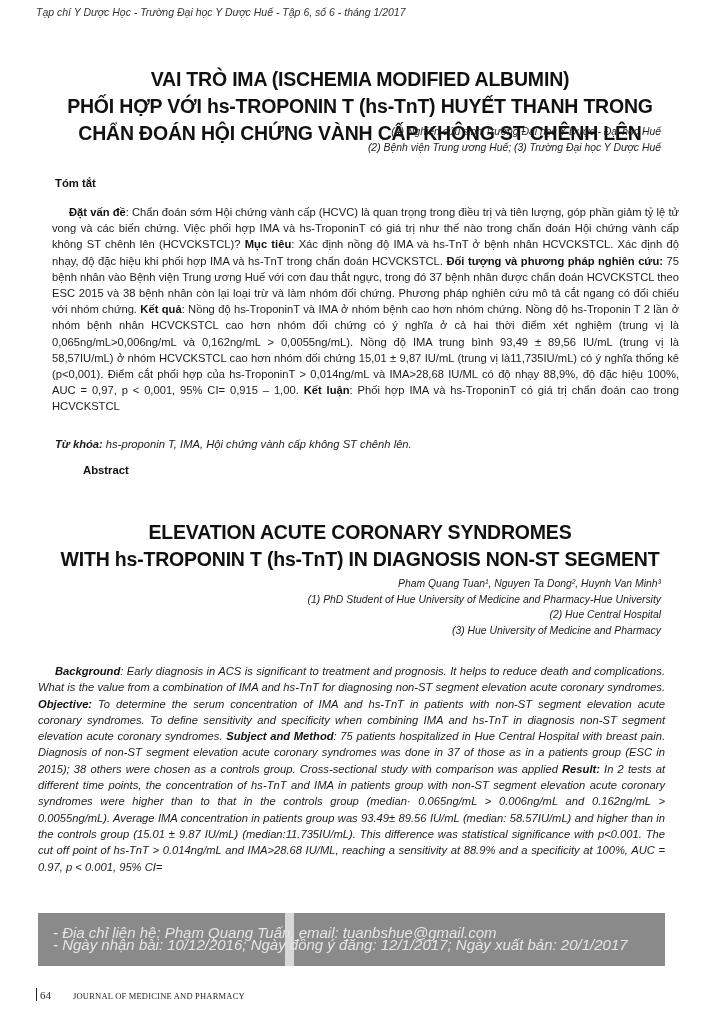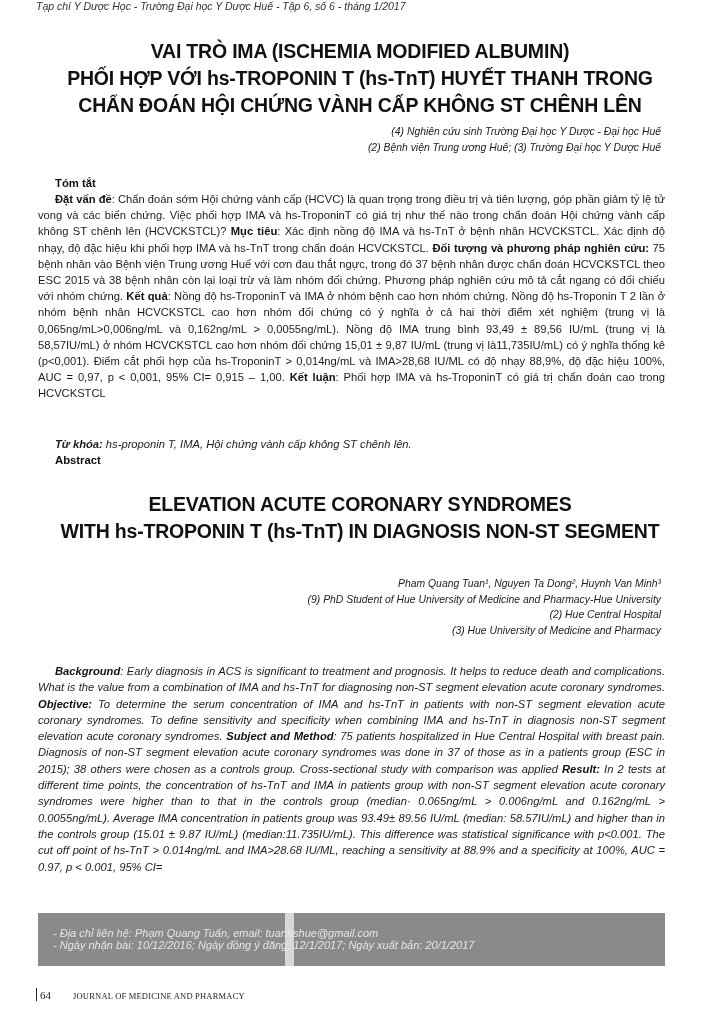--- a/index.html
+++ b/index.html
@@ -1,56 +1,57 @@
 <!DOCTYPE html>
 <html><head>
   <meta charset="utf-8">
   <style>
     html, body { margin: 0; padding: 0; background: #ffffff; }
     body {
       width: 703px; height: 1013px; position: relative; overflow: hidden;
       font-family: "Liberation Sans", "DejaVu Sans", sans-serif; color: #1a1a1a;
     }
     .running-head {
-      position: absolute; left: 36px; top: 0;
+      position: absolute; left: 36px; top: 6px;
       font-style: italic; font-size: 10.5px; color: #333; text-align: center;
     }
     .title-vi, .title-en {
       position: absolute; left: 40px; width: 640px; text-align: center;
       font-weight: bold; font-size: 19.5px; line-height: 27px; color: #111;
       letter-spacing: -0.2px;
+      margin-top: 28px;
     }
     .title-vi { top: 38px; }
     .title-en { top: 491px; }
     .authors-block {
       position: absolute; right: 42px; text-align: right;
       font-style: italic; font-size: 10.4px; line-height: 15.5px; color: #222;
     }
     .authors-vi { top: 124px; }
     .authors-en { top: 576px; }
     .authors-name { font-weight: bold; }
     .section-label {
       position: absolute; left: 55px; font-weight: bold; font-size: 11.3px; color: #111;
     }
     .para {
       position: absolute; left: 38px; width: 627px;
       font-size: 11.2px; line-height: 16.2px; text-align: justify; color: #1c1c1c;
       text-indent: 17px;
     }
     .para b { color: #111; }
-    .para-vi { top: 191px; }
+    .para-vi { top: 204px; margin-left: 14px; }
     .keywords {
       position: absolute; left: 55px; top: 438px;
       font-size: 11.2px; font-style: italic; color: #1c1c1c;
     }
     .para-en { top: 663px; line-height: 16.3px; font-style: italic; }
     .contact-box {
       position: absolute; left: 38px; top: 913px; width: 627px; height: 53px;
       background: #8a8a8a; color: #e6e6e6;
-      font-style: italic; font-size: 11px; line-height: 12px;
+      font-style: italic; font-size: 15px; line-height: 12px;
       box-sizing: border-box; padding: 14px 0 0 15px;
     }
     .contact-box .scan-streak {
       position: absolute; left: 247px; top: 0; width: 9px; height: 53px; background: #d8d8d8;
     }
     .contact-line { position: relative; }
     .footer {
       position: absolute; left: 36px; top: 988px; font-size: 10px; color: #222;
       font-family: "Liberation Serif", "DejaVu Serif", serif;
     }
@@ -73,30 +74,30 @@
   <div>(4) Nghiên cứu sinh Trường Đại học Y Dược - Đại học Huế</div>
   <div>(2) Bệnh viện Trung ương Huế; (3) Trường Đại học Y Dược Huế</div>
 </div>
 
 <div class="section-label" style="top:177px;">Tóm tắt</div>
 
 <div class="para para-vi"><b>Đặt vấn đề</b><span>: Chẩn đoán sớm Hội chứng vành cấp (HCVC) là quan trọng trong điều trị và tiên lượng, góp phần giảm tỷ lệ tử vong và các biến chứng. Việc phối hợp IMA và hs-TroponinT có giá trị như thế nào trong chẩn đoán Hội chứng vành cấp không ST chênh lên (HCVCKSTCL)? </span><b>Mục tiêu</b><span>: Xác định nồng độ IMA và hs-TnT ở bệnh nhân HCVCKSTCL. Xác định độ nhạy, độ đặc hiệu khi phối hợp IMA và hs-TnT trong chẩn đoán HCVCKSTCL. </span><b>Đối tượng và phương pháp nghiên cứu:</b><span> 75 bệnh nhân vào Bệnh viện Trung ương Huế với cơn đau thắt ngực, trong đó 37 bệnh nhân được chẩn đoán HCVCKSTCL theo ESC 2015 và 38 bệnh nhân còn lại loại trừ và làm nhóm đối chứng. Phương pháp nghiên cứu mô tả cắt ngang có đối chiếu với nhóm chứng. </span><b>Kết quả</b><span>: Nồng độ hs-TroponinT và IMA ở nhóm bệnh cao hơn nhóm chứng. Nồng độ hs-Troponin T  2 lần ở nhóm bệnh nhân HCVCKSTCL cao hơn nhóm đối chứng có ý nghĩa ở cả hai thời điểm xét nghiệm (trung vị là 0,065ng/mL&gt;0,006ng/mL và 0,162ng/mL &gt; 0,0055ng/mL). Nồng độ IMA trung bình 93,49 ± 89,56 IU/mL (trung vị là 58,57IU/mL) ở nhóm HCVCKSTCL cao hơn nhóm đối chứng 15,01 ± 9,87 IU/mL (trung vị là11,735IU/mL) có ý nghĩa thống kê (p&lt;0,001). Điểm cắt phối hợp của hs-TroponinT &gt; 0,014ng/mL và IMA&gt;28,68 IU/ML có độ nhạy 88,9%, độ đặc hiệu 100%, AUC = 0,97, p &lt; 0,001, 95% CI= 0,915 – 1,00. </span><b>Kết luận</b><span>: Phối hợp IMA và hs-TroponinT có giá trị chẩn đoán cao trong HCVCKSTCL</span></div>
 
 <div class="keywords"><b>Từ khóa:</b><span> hs-proponin T, IMA, Hội chứng vành cấp không ST chênh lên.</span></div>
 
-<div class="section-label" style="top:454px;">Abstract</div>
+<div class="section-label" style="top:464px;margin-left:28px;">Abstract</div>
 
 <div class="title-en">
   <div>ELEVATION ACUTE CORONARY SYNDROMES</div>
   <div>WITH hs-TROPONIN T (hs-TnT) IN DIAGNOSIS NON-ST SEGMENT</div>
 </div>
 
 <div class="authors-block authors-en">
   <div>Pham Quang Tuan¹, Nguyen Ta Dong², Huynh Van Minh³</div>
-  <div>(9) PhD Student of Hue University of Medicine and Pharmacy-Hue University</div>
+  <div>(1) PhD Student of Hue University of Medicine and Pharmacy-Hue University</div>
   <div>(2) Hue Central Hospital</div>
   <div>(3) Hue University of Medicine and Pharmacy</div>
 </div>
 
 <div class="para para-en"><b>Background</b><span>: Early diagnosis in ACS is significant to treatment and prognosis. It helps to reduce death and complications. What is the value from a combination of IMA and hs-TnT for diagnosing non-ST segment elevation acute coronary syndromes. </span><b>Objective:</b><span> To determine the serum concentration of IMA and hs-TnT in patients with non-ST segment elevation acute coronary syndromes. To define sensitivity and specificity when combining IMA and hs-TnT in diagnosis non-ST segment elevation acute coronary syndromes. </span><b>Subject and Method</b><span>: 75 patients hospitalized in Hue Central Hospital with breast pain. Diagnosis of non-ST segment elevation acute coronary syndromes was done in 37 of those as in a patients group (ESC in 2015); 38 others were chosen as a controls group. Cross-sectional study with comparison was applied  </span><b>Result:</b><span>  In 2 tests at different time points, the concentration of hs-TnT and IMA in patients group with non-ST segment elevation acute coronary syndromes were higher than to that in the controls group (median· 0.065ng/mL &gt; 0.006ng/mL and 0.162ng/mL &gt; 0.0055ng/mL). Average IMA concentration in patients group was 93.49± 89.56 IU/mL (median: 58.57IU/mL) and higher than in the controls group (15.01 ± 9.87 IU/mL) (median:11.735IU/mL). This difference was statistical significance with p&lt;0.001. The cut off  point of  hs-TnT &gt; 0.014ng/mL and IMA&gt;28.68 IU/ML, reaching a sensitivity at 88.9% and a specificity at 100%, AUC = 0.97,  p &lt; 0.001, 95% CI=</span></div>
 
 <div class="contact-box">
   <div class="scan-streak"></div>
   <div class="contact-line">- Địa chỉ liên hệ: Phạm Quang Tuấn, email: tuanbshue@gmail.com</div>
   <div class="contact-line">- Ngày nhận bài: 10/12/2016; Ngày đồng ý đăng: 12/1/2017; Ngày xuất bản: 20/1/2017</div>

